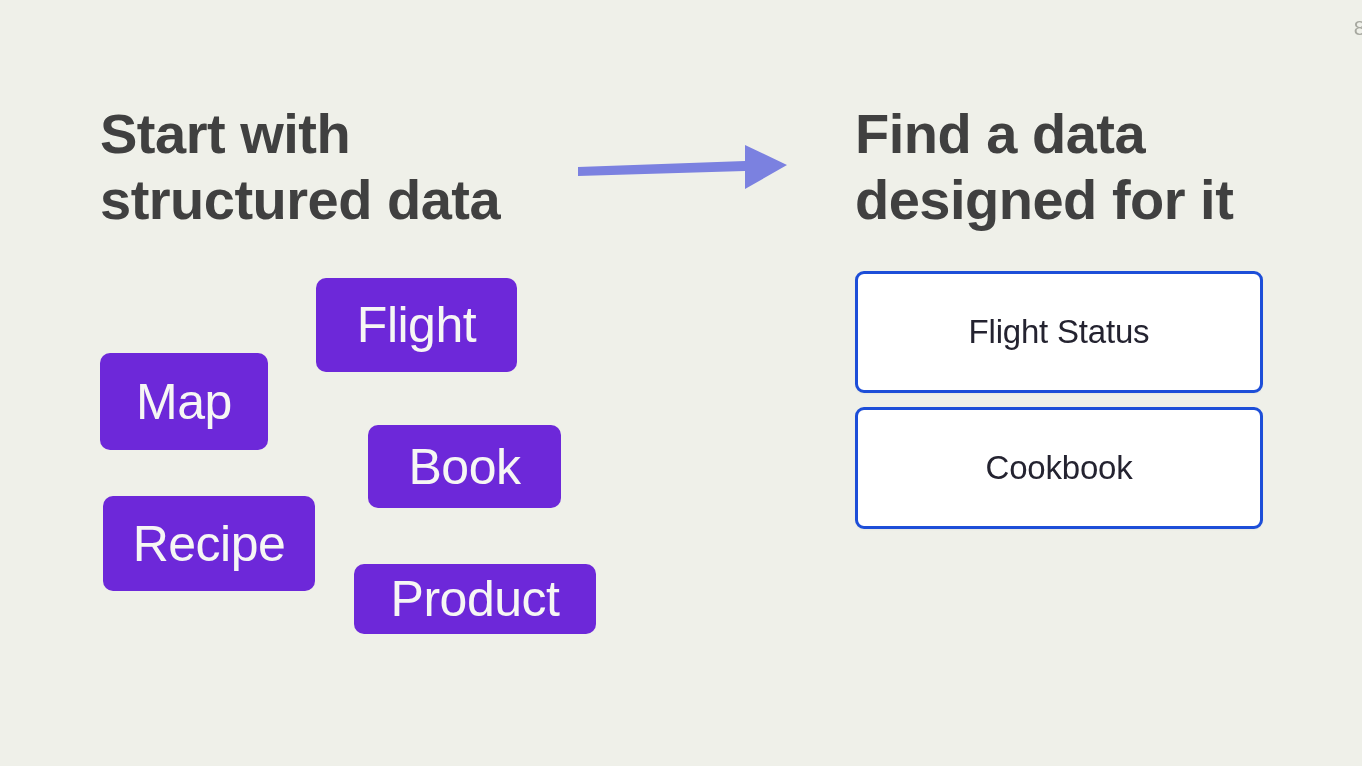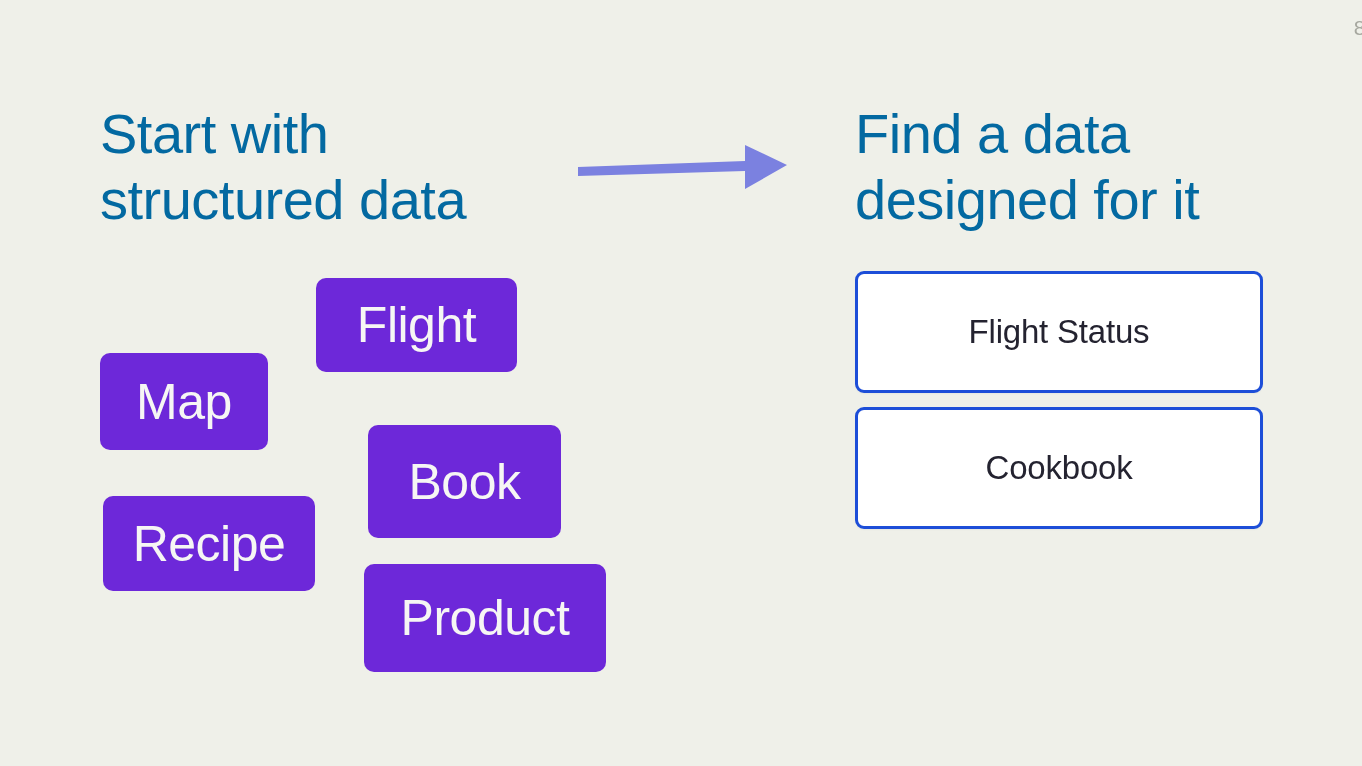--- a/index.html
+++ b/index.html
@@ -21,22 +21,22 @@
     top: 16px;
     right: 16px;
     font-size: 21px;
     color: #a7a8a0;
     letter-spacing: 0.5px;
   }
   .heading {
     position: absolute;
     font-size: 56px;
     line-height: 66px;
-    font-weight: 400;
-    color: #0369a1;
+    font-weight: 700;
+    color: #404040;
     letter-spacing: -0.5px;
     white-space: nowrap;
   }
   .heading-left { left: 100px; top: 101px; }
   .heading-right { left: 855px; top: 101px; }
   .heading .line { display: block; }
 
   .arrow-wrap {
     position: absolute;
     left: 570px;
@@ -52,23 +52,23 @@
     border-radius: 10px;
     display: flex;
     align-items: center;
     justify-content: center;
     font-size: 50px;
     font-weight: 500;
     letter-spacing: -0.5px;
   }
   .tag-flight  { left: 316px; top: 278px; width: 201px; height: 94px; }
   .tag-map     { left: 100px; top: 353px; width: 168px; height: 97px; }
-  .tag-book    { left: 368px; top: 425px; width: 193px; height: 113px; }
+  .tag-book    { left: 368px; top: 425px; width: 193px; height: 83px; }
   .tag-recipe  { left: 103px; top: 496px; width: 212px; height: 95px; }
-  .tag-product { left: 364px; top: 564px; width: 242px; height: 108px; }
+  .tag-product { left: 354px; top: 564px; width: 242px; height: 70px; }
 
   .cards {
     position: absolute;
     left: 855px;
     top: 271px;
     width: 408px;
     display: flex;
     flex-direction: column;
     gap: 14px;
   }

